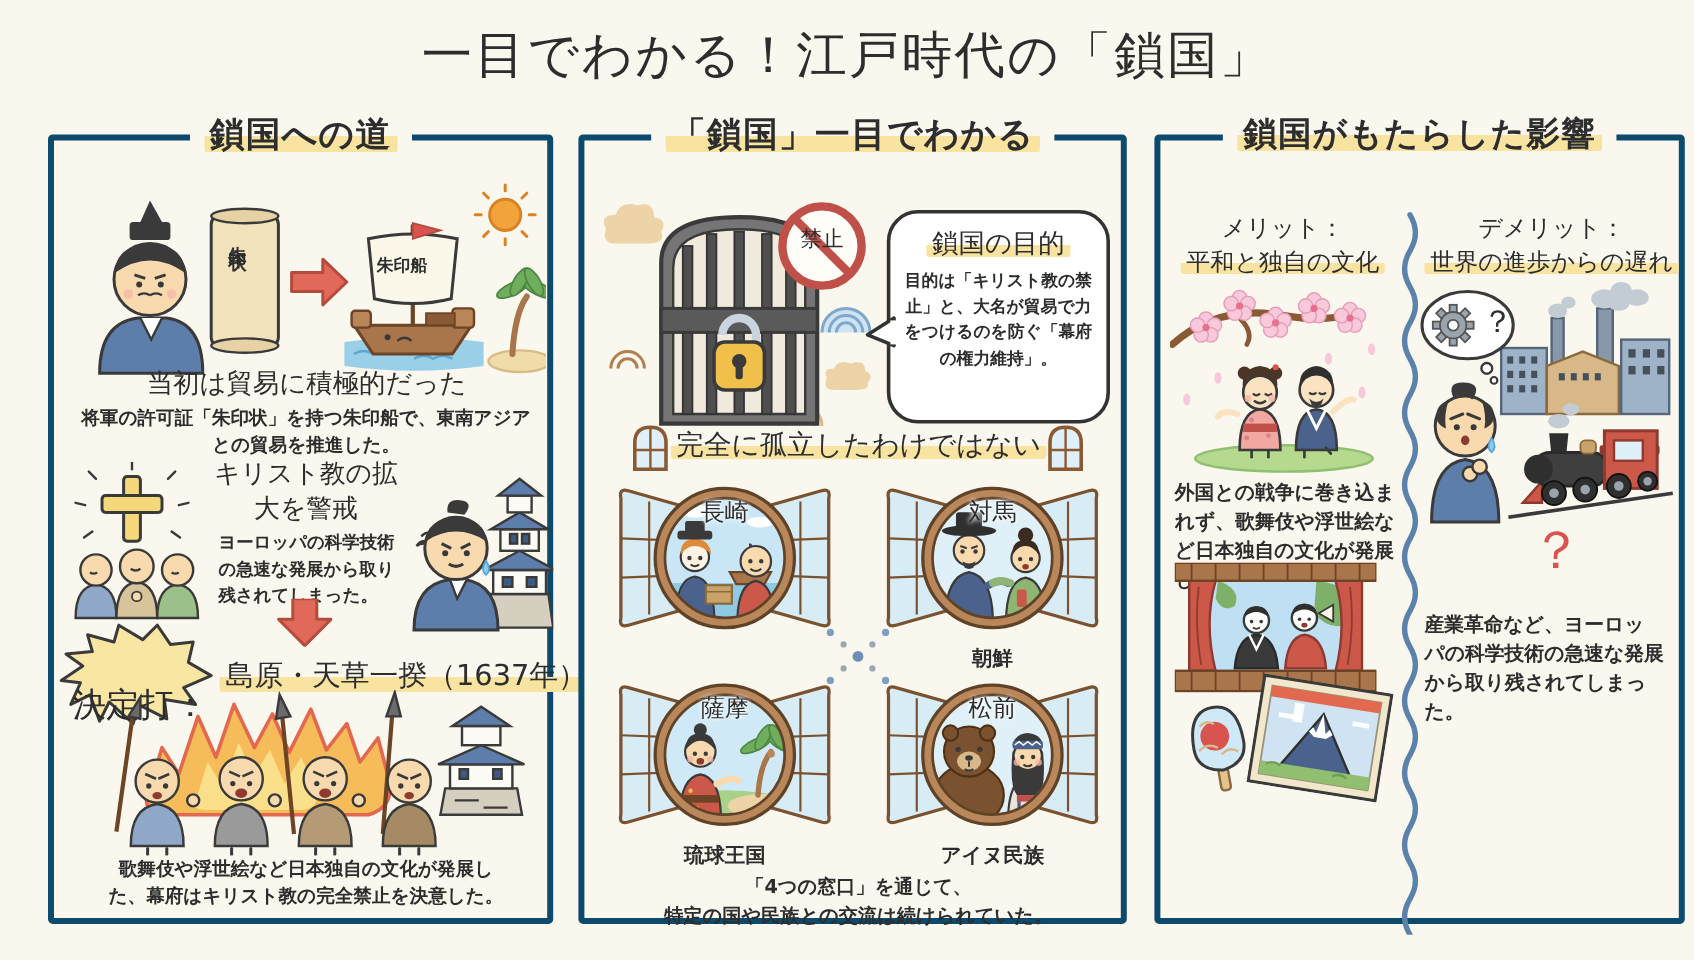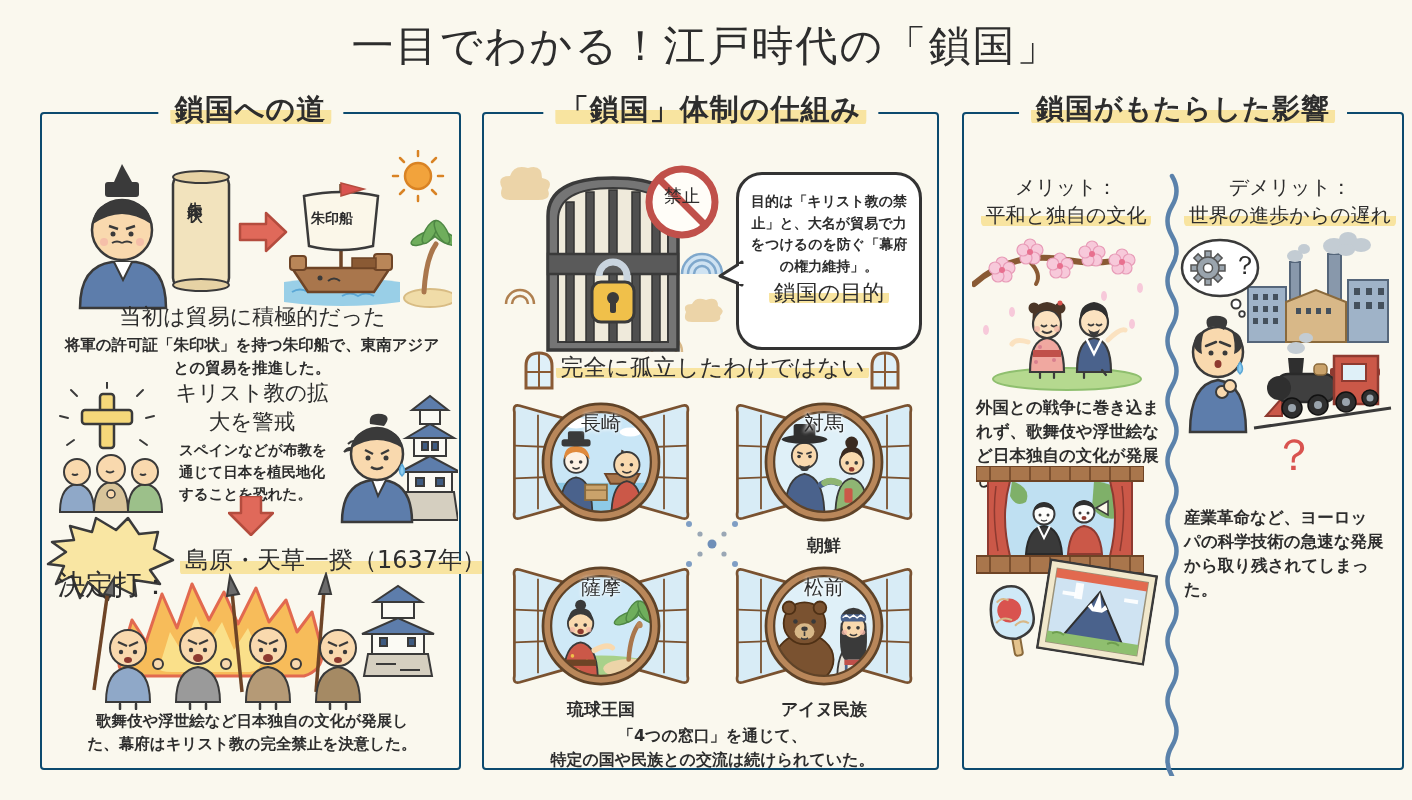--- a/index.html
+++ b/index.html
@@ -12,21 +12,21 @@
   .abs{position:absolute;}
   .ctr{text-align:center;}
   .bold{font-weight:700;}
   .xbold{font-weight:400;}
   .hl{
     background:linear-gradient(to bottom, rgba(0,0,0,0) 54%, #F8E4A0 54%, #F8E4A0 94%, rgba(0,0,0,0) 94%);
     padding:0 5px;border-radius:5px;
   }
   .panel{
     position:absolute;top:112px;height:658px;
-    border:2px solid #0c4a6e;border-radius:4px;
+    border:5px solid #0c4a6e;border-radius:4px;
     background:#FAF8EE;box-sizing:border-box;
   }
   .panel-header{
     position:absolute;top:-24px;left:50%;transform:translateX(-50%);
     background:#FAF8EE;padding:0 12px;white-space:nowrap;
     font-size:29px;font-weight:800;letter-spacing:1px;
   }
   .body-txt{font-size:15px;font-weight:700;line-height:1.5;overflow-wrap:break-word;}
   .vtext{writing-mode:vertical-rl;text-orientation:upright;letter-spacing:3px;}
   svg{display:block;}
@@ -122,21 +122,21 @@
       <path d="M76,130 Q76,104 93,102 Q110,104 110,130 Z" fill="#9CC08A"></path>
       <circle cx="25" cy="90" r="13" fill="#F9D9AE"></circle>
       <circle cx="59" cy="87" r="14" fill="#F9D9AE"></circle>
       <circle cx="93" cy="90" r="13" fill="#F9D9AE"></circle>
     </g>
     <path d="M20,92 q3,2 6,0 M54,89 q4,3 8,0 M88,92 q3,2 6,0" fill="none" stroke="#3A3A3A" stroke-width="2"></path>
     <circle cx="59" cy="112" r="4" fill="#F9D9AE" stroke="#3A3A3A" stroke-width="1.5"></circle>
   </svg>
 
   <div class="abs ctr xbold" style="left:130px;top:264px;width:160px;font-size:21.5px;line-height:1.35;">キリスト教の拡大を警戒</div>
-  <div class="abs body-txt" style="left:137px;top:326px;width:150px;font-size:14.5px;">スペインなどが布教を通じて日本を植民地化することを恐れた。</div>
+  <div class="abs body-txt" style="left:137px;top:326px;width:150px;font-size:14.5px;">ヨーロッパの科学技術の急速な発展から取り残されてしまった。</div>
 
   <svg class="abs" style="left:298px;top:258px;" width="118" height="152" viewBox="0 0 118 152">
 
     <g stroke="#3A3A3A" stroke-width="2">
       <path d="M62,148 L66,120 L114,120 L118,148 Z" fill="#D5CFC0"></path>
       <rect x="68" y="100" width="44" height="20" fill="#FBFAF4"></rect>
       <path d="M60,100 L90,84 L120,100 Z" fill="#5D7DAB"></path>
       <rect x="74" y="66" width="32" height="18" fill="#FBFAF4"></rect>
       <path d="M66,66 L90,52 L114,66 Z" fill="#5D7DAB"></path>
       <rect x="80" y="38" width="20" height="14" fill="#FBFAF4"></rect>
@@ -241,21 +241,21 @@
       <line x1="266" y1="132" x2="266" y2="137"></line>
         <line x1="282" y1="132" x2="282" y2="137"></line>
     </g>
   </svg>
 
   <div class="abs ctr body-txt" style="left:40px;top:596px;width:340px;font-size:15.5px;">歌舞伎や浮世絵など日本独自の文化が発展した、幕府はキリスト教の完全禁止を決意した。</div>
 </div>
 
 <div class="panel" style="left:482px;width:457px;">
   <div class="panel-header">
-    <span class="hl">「鎖国」体制の仕組み</span>
+    <span class="hl">「鎖国」一目でわかる</span>
   </div>
 
   <svg class="abs" style="left:12px;top:40px;" width="235" height="205" viewBox="0 0 235 205">
 
     <path d="M14,46 Q2,46 6,34 Q0,22 14,22 Q18,10 32,14 Q46,10 46,24 Q58,26 52,36 Q56,46 42,46 Z" fill="#ECD4A8"></path>
     <path d="M10,150 a14,14 0 0 1 28,0 M16,150 a8,8 0 0 1 16,0" fill="none" stroke="#B08050" stroke-width="2.5"></path>
     <path d="M186,120 a20,20 0 0 1 40,0 M192,120 a14,14 0 0 1 28,0 M198,120 a8,8 0 0 1 16,0" fill="#CFE3F2" stroke="#7FA8CC" stroke-width="2.5"></path>
     <path d="M150,198 a18,18 0 0 1 36,0 M156,198 a12,12 0 0 1 24,0" fill="none" stroke="#D8B888" stroke-width="2.5"></path>
     <path d="M196,168 Q186,168 190,158 Q186,150 196,150 Q200,142 210,146 Q222,142 222,152 Q230,156 224,162 Q226,168 214,168 Z" fill="#ECD4A8"></path>
 
@@ -276,24 +276,24 @@
     <rect x="114" y="147" width="6" height="12" rx="2" fill="#3A3A3A"></rect>
   </svg>
 
   <svg class="abs" style="left:158px;top:48px;" width="80" height="80" viewBox="0 0 80 80">
     <circle cx="40" cy="40" r="33" fill="#FFFDF8" stroke="#C0504A" stroke-width="7"></circle>
     <line x1="17" y1="17" x2="63" y2="63" stroke="#C0504A" stroke-width="7" stroke-linecap="round"></line>
   </svg>
   <div class="abs ctr xbold" style="left:158px;top:70px;width:80px;font-size:18px;">禁止</div>
 
   <div class="abs" style="left:252px;top:58px;width:186px;height:178px;background:#FFFFFF;border:3px solid #333333;border-radius:26px;padding:10px 8px 0 8px;box-sizing:border-box;">
-    <div class="ctr body-txt" style="margin-top:6px;font-size:14px;line-height:1.55;">目的は「キリスト教の禁止」と、大名が貿易で力をつけるのを防ぐ「幕府の権力維持」。</div>
     <div class="ctr xbold" style="font-size:22px;">
       <span class="hl">鎖国の目的</span>
     </div>
+    <div class="ctr body-txt" style="margin-top:6px;font-size:14px;line-height:1.55;">目的は「キリスト教の禁止」と、大名が貿易で力をつけるのを防ぐ「幕府の権力維持」。</div>
   </div>
   <svg class="abs" style="left:234px;top:146px;" width="26" height="28" viewBox="0 0 26 28">
     <polygon points="24,2 2,16 24,25" fill="#FFFFFF" stroke="#333333" stroke-width="3" stroke-linejoin="round"></polygon>
     <rect x="21" y="4" width="6" height="20" fill="#FFFFFF"></rect>
   </svg>
 
   <svg class="abs" style="left:38px;top:234px;" width="34" height="42" viewBox="0 0 34 42">
     <path d="M4,40 L4,18 Q4,5 17,5 Q30,5 30,18 L30,40 Z" fill="#DFF0F8" stroke="#8A5A34" stroke-width="3"></path>
     <line x1="17" y1="6" x2="17" y2="40" stroke="#8A5A34" stroke-width="2"></line>
     <line x1="4" y1="24" x2="30" y2="24" stroke="#8A5A34" stroke-width="2"></line>

